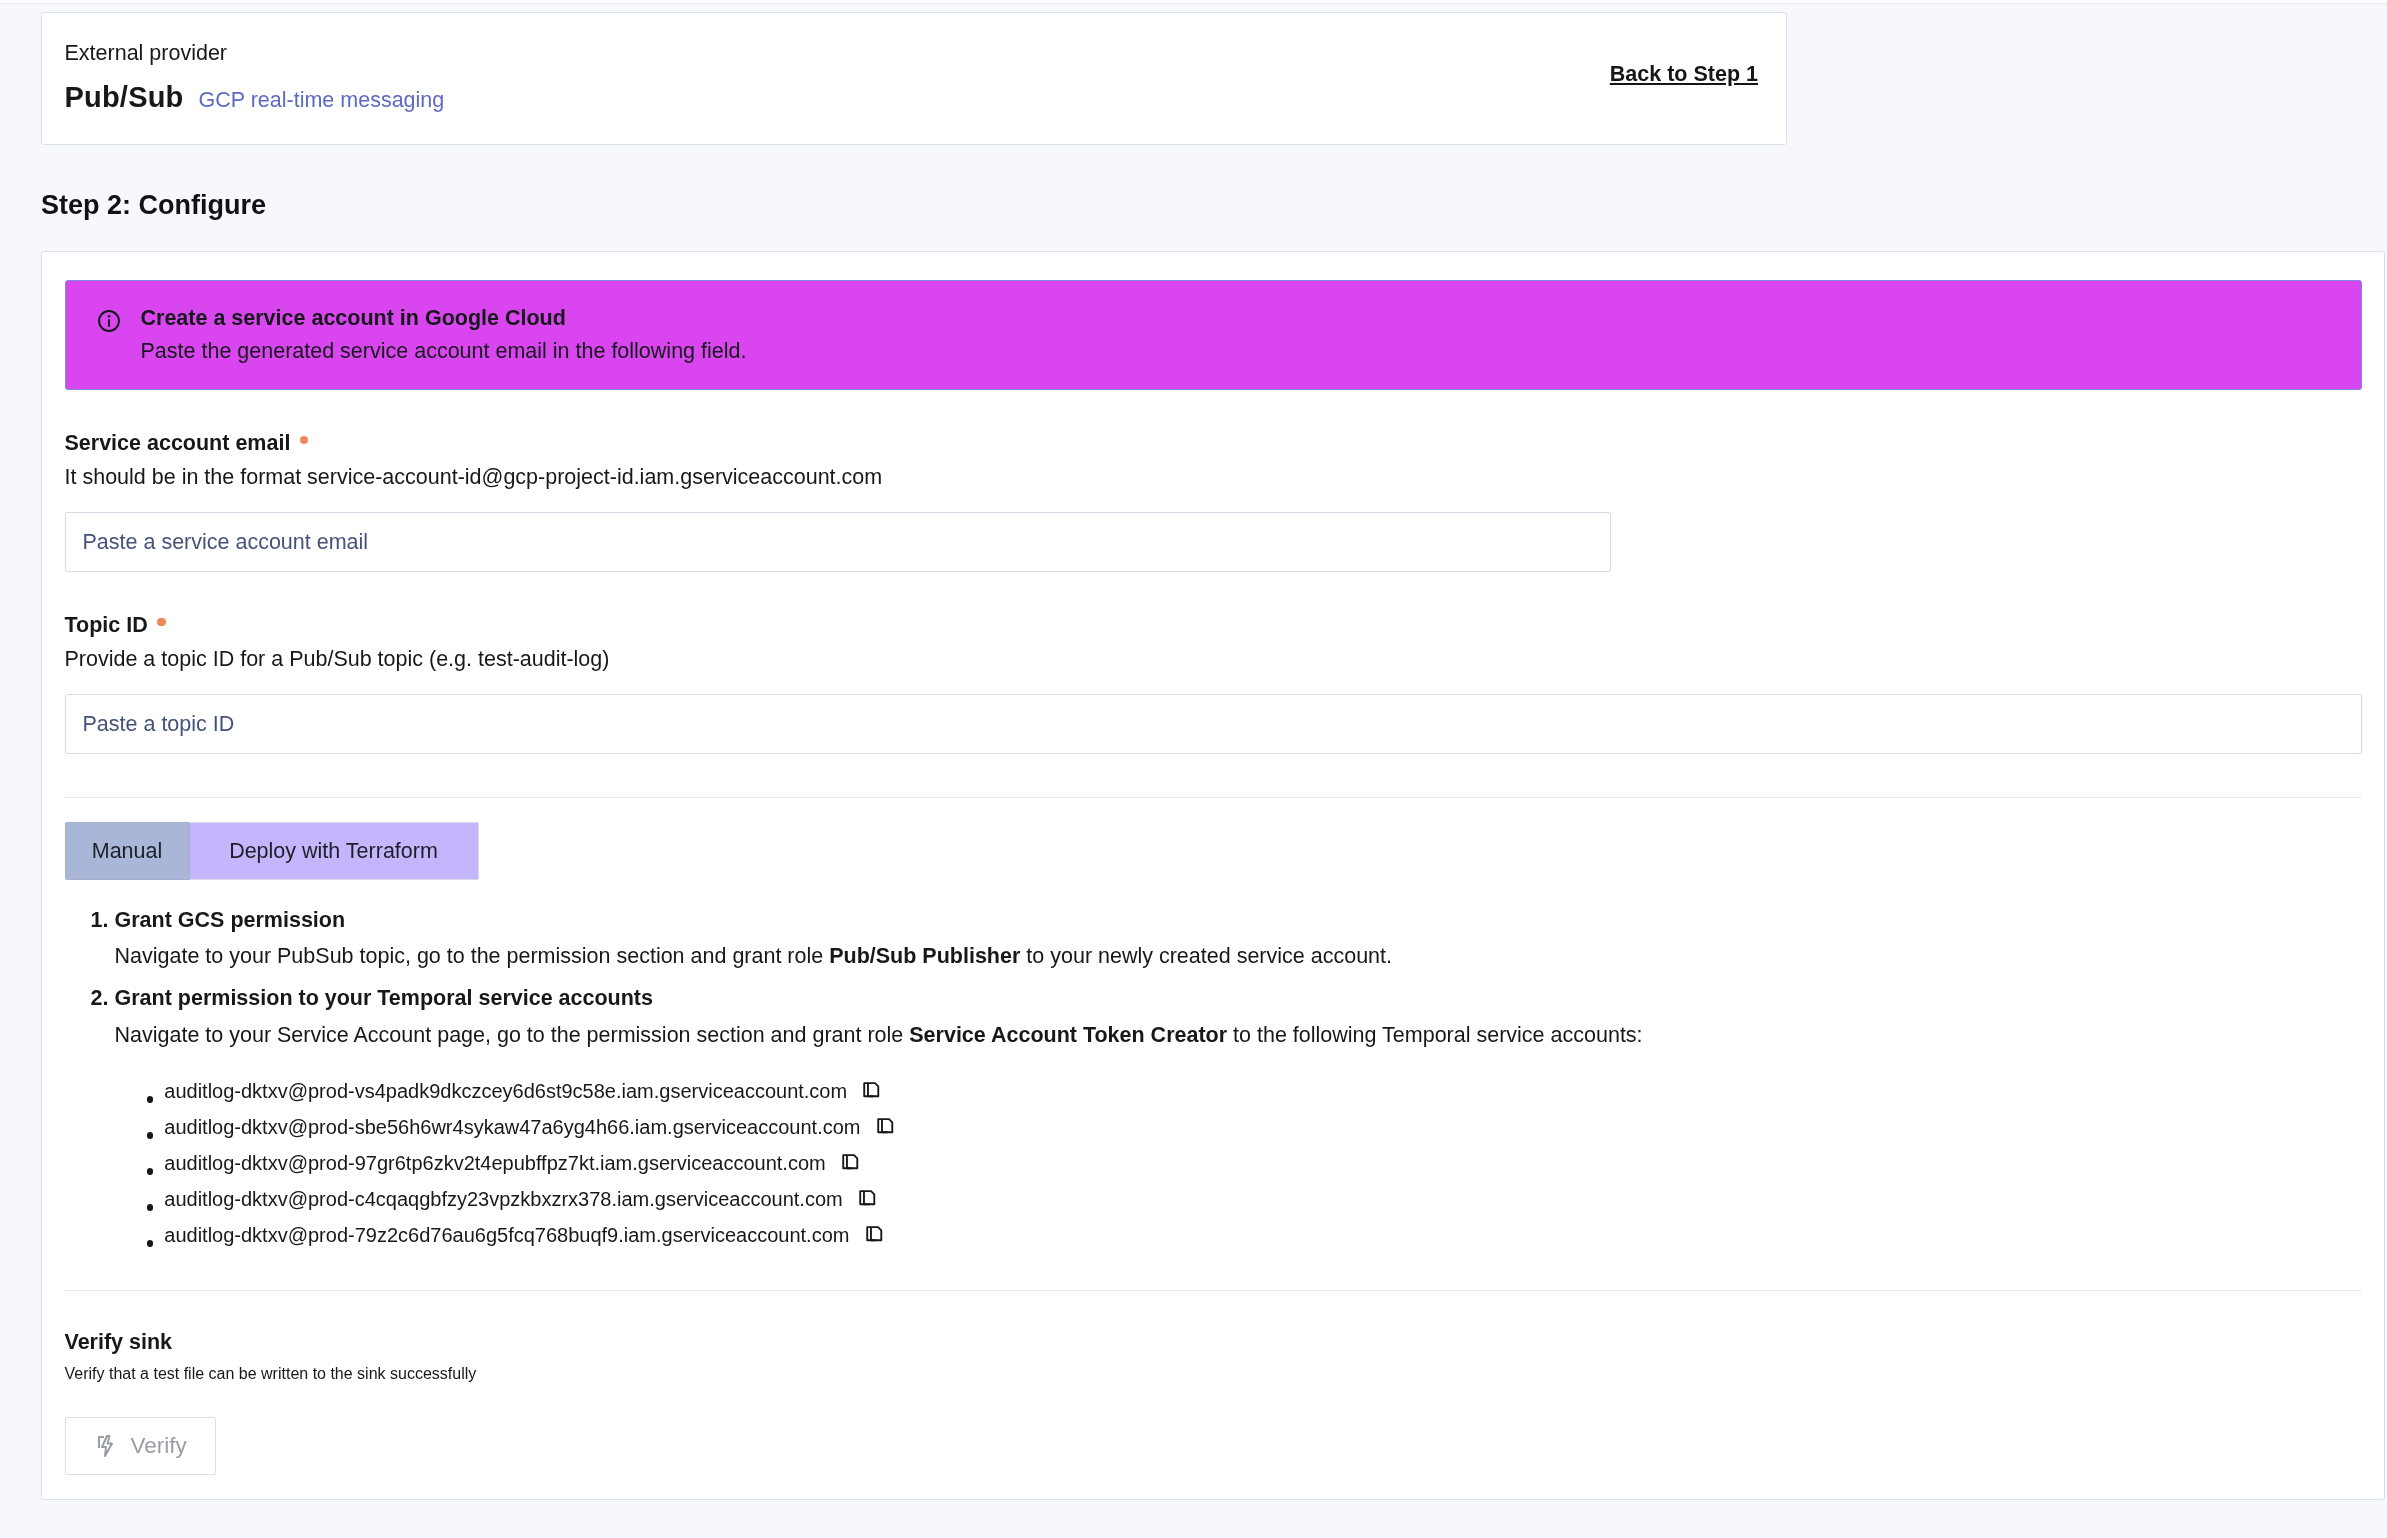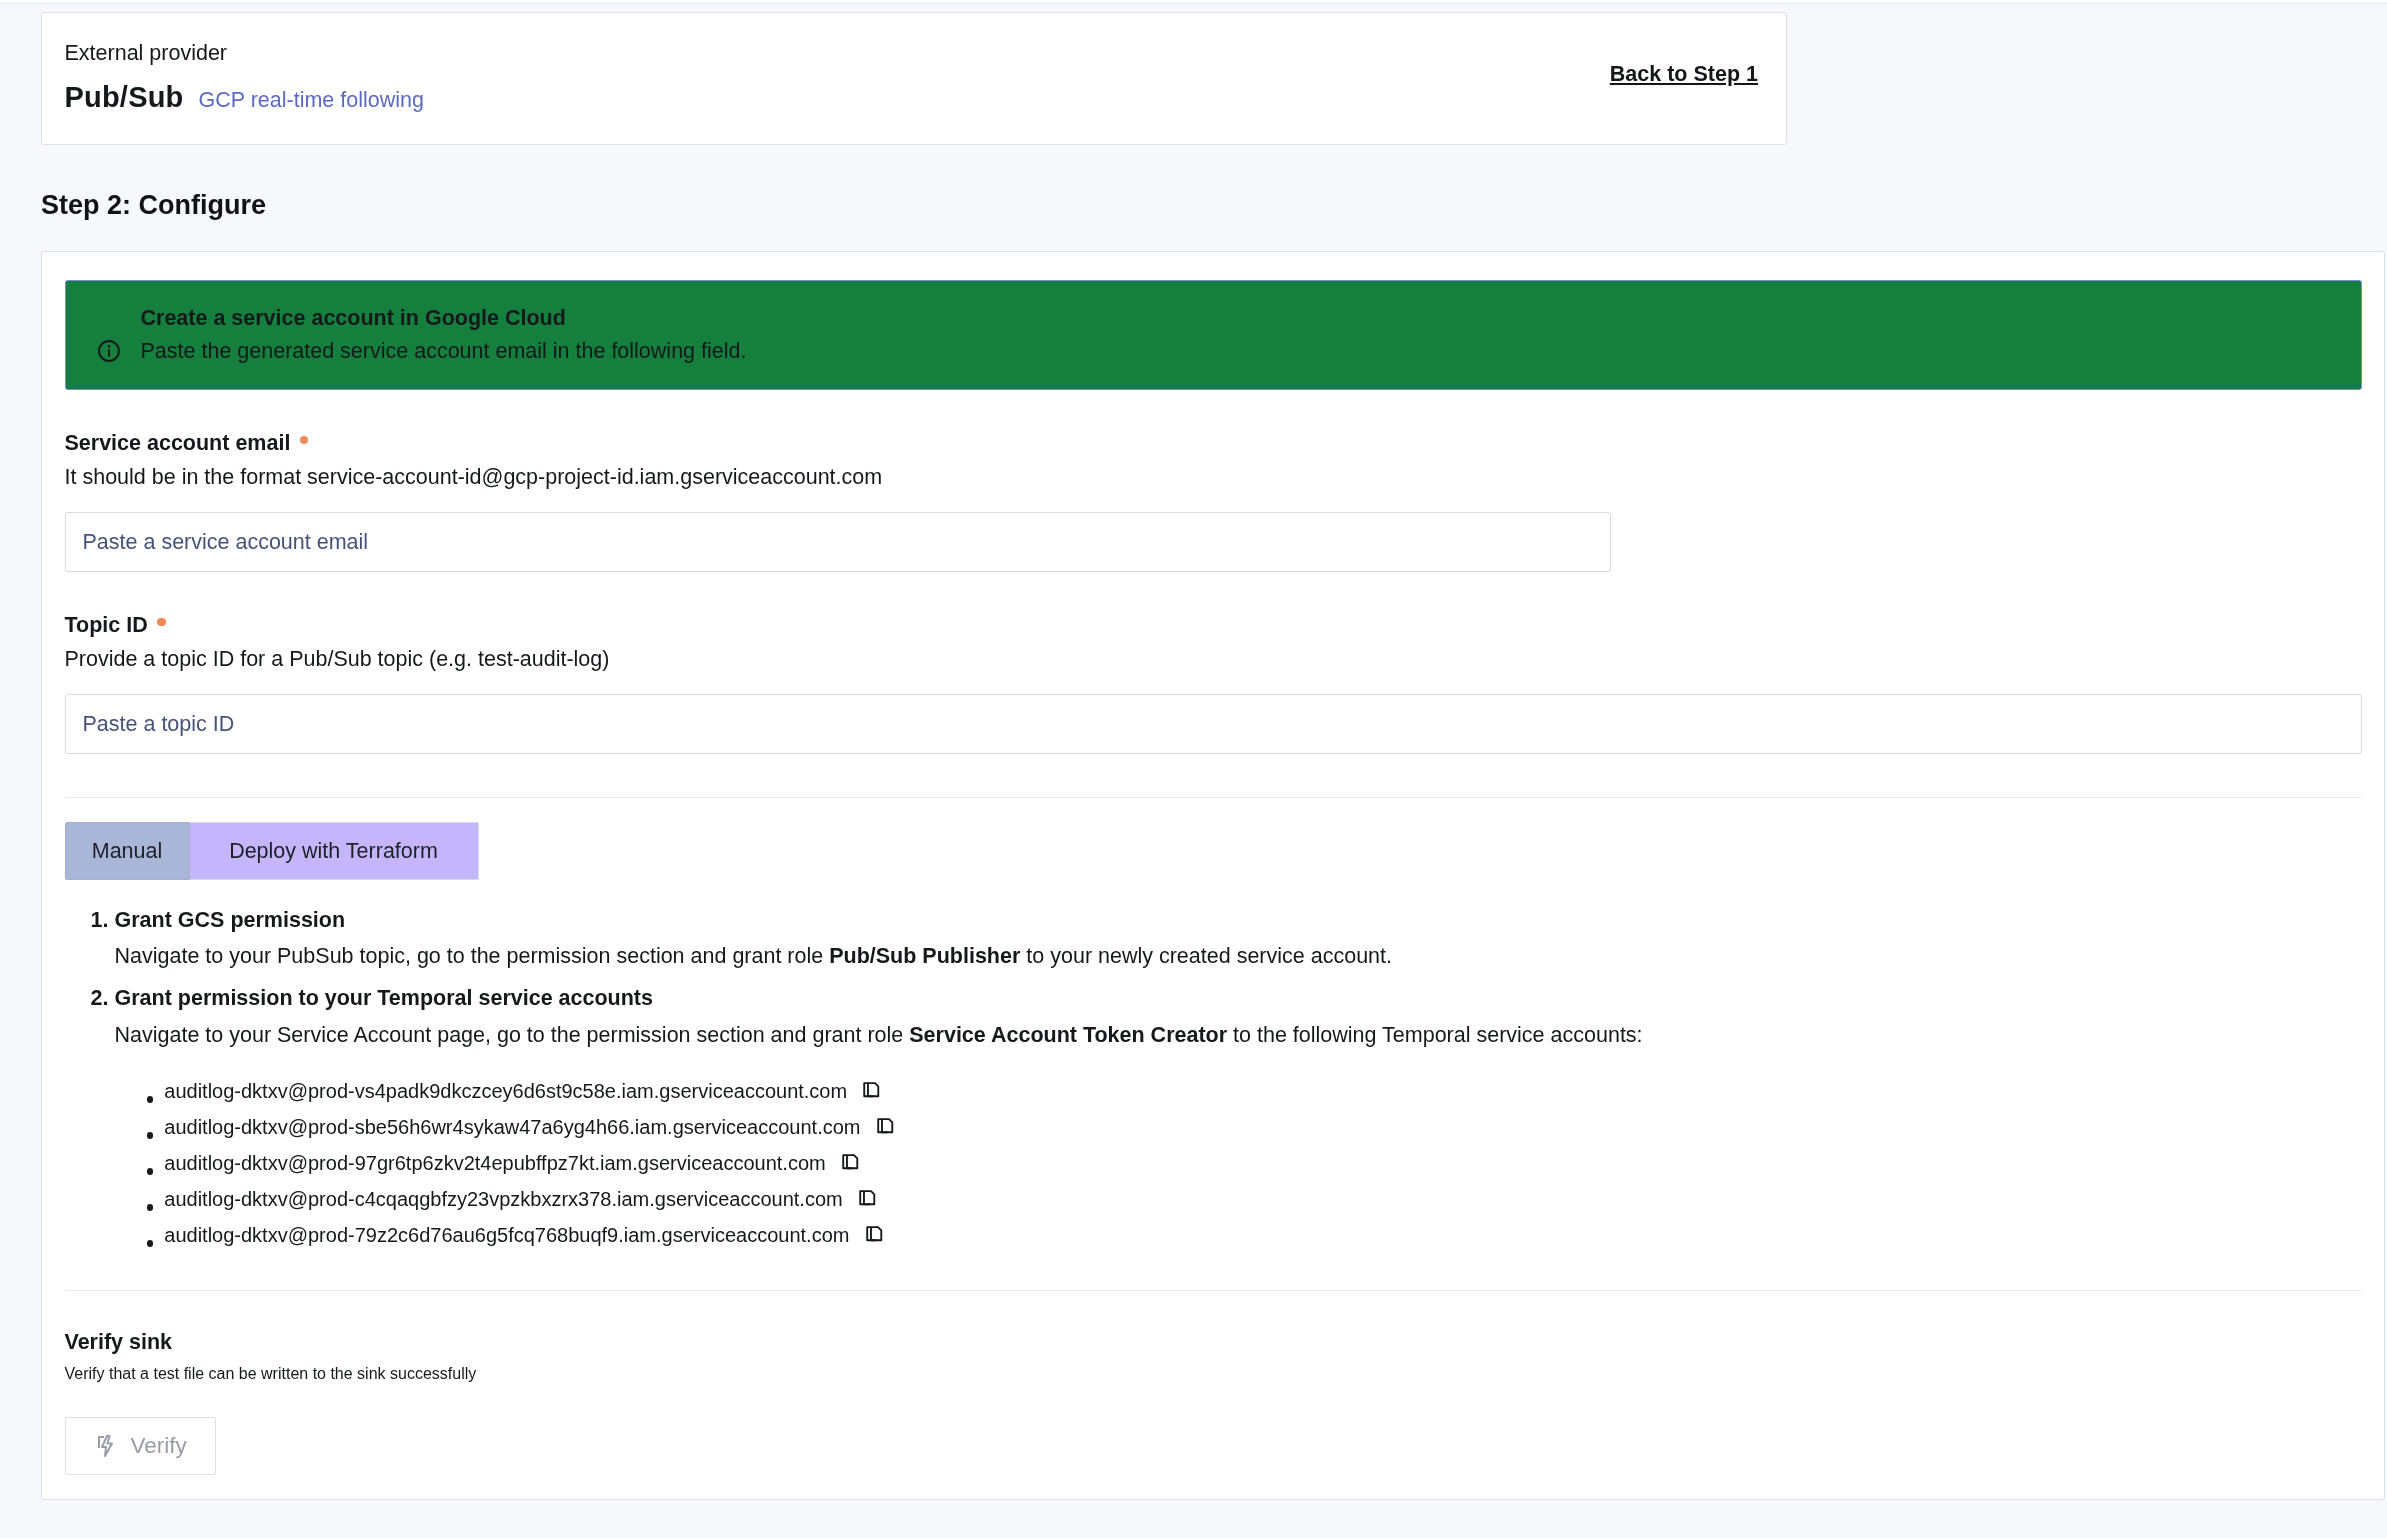--- a/index.html
+++ b/index.html
@@ -40,22 +40,22 @@
     margin: 30px 0 11.2px 41px;
     width: 2344px;
     background: #ffffff;
     border: 0.9px solid #d9dfec;
     border-radius: 2.8px;
     padding: 28px 22.5px 24px 22.5px;
   }
 
   
   .banner {
-    display: flex; align-items: flex-end; gap: 19px;
-    background: #15803d;
+    display: flex; align-items: flex-start; gap: 19px;
+    background: #d946ef;
     border: 1.4px solid #7b87e0;
     border-radius: 2.8px;
     padding: 25px 22.5px 25px 30px;
   }
   .banner .icon-wrap { flex: 0 0 auto; margin-top: 1.9px; }
   .banner-title { font-size: 21.5px; font-weight: 600; }
   .banner-subtitle { font-size: 21.5px; margin-top: 8.4px; }
 
   
   .field-label {
@@ -133,21 +133,21 @@
 </style>
 </head>
 <body>
 
 <div class="top-strip"></div>
 
 <div class="provider-card">
   <div class="eyebrow">External provider</div>
   <div class="provider-row">
     <span class="provider-name">Pub/Sub</span>
-    <span class="provider-tagline">GCP real-time following</span>
+    <span class="provider-tagline">GCP real-time messaging</span>
   </div>
   <a class="back-link">Back to Step 1</a>
 </div>
 
 <h1 class="step-heading">Step 2: Configure</h1>
 
 <div class="main-card">
 
   <div class="banner">
     <span class="icon-wrap">

